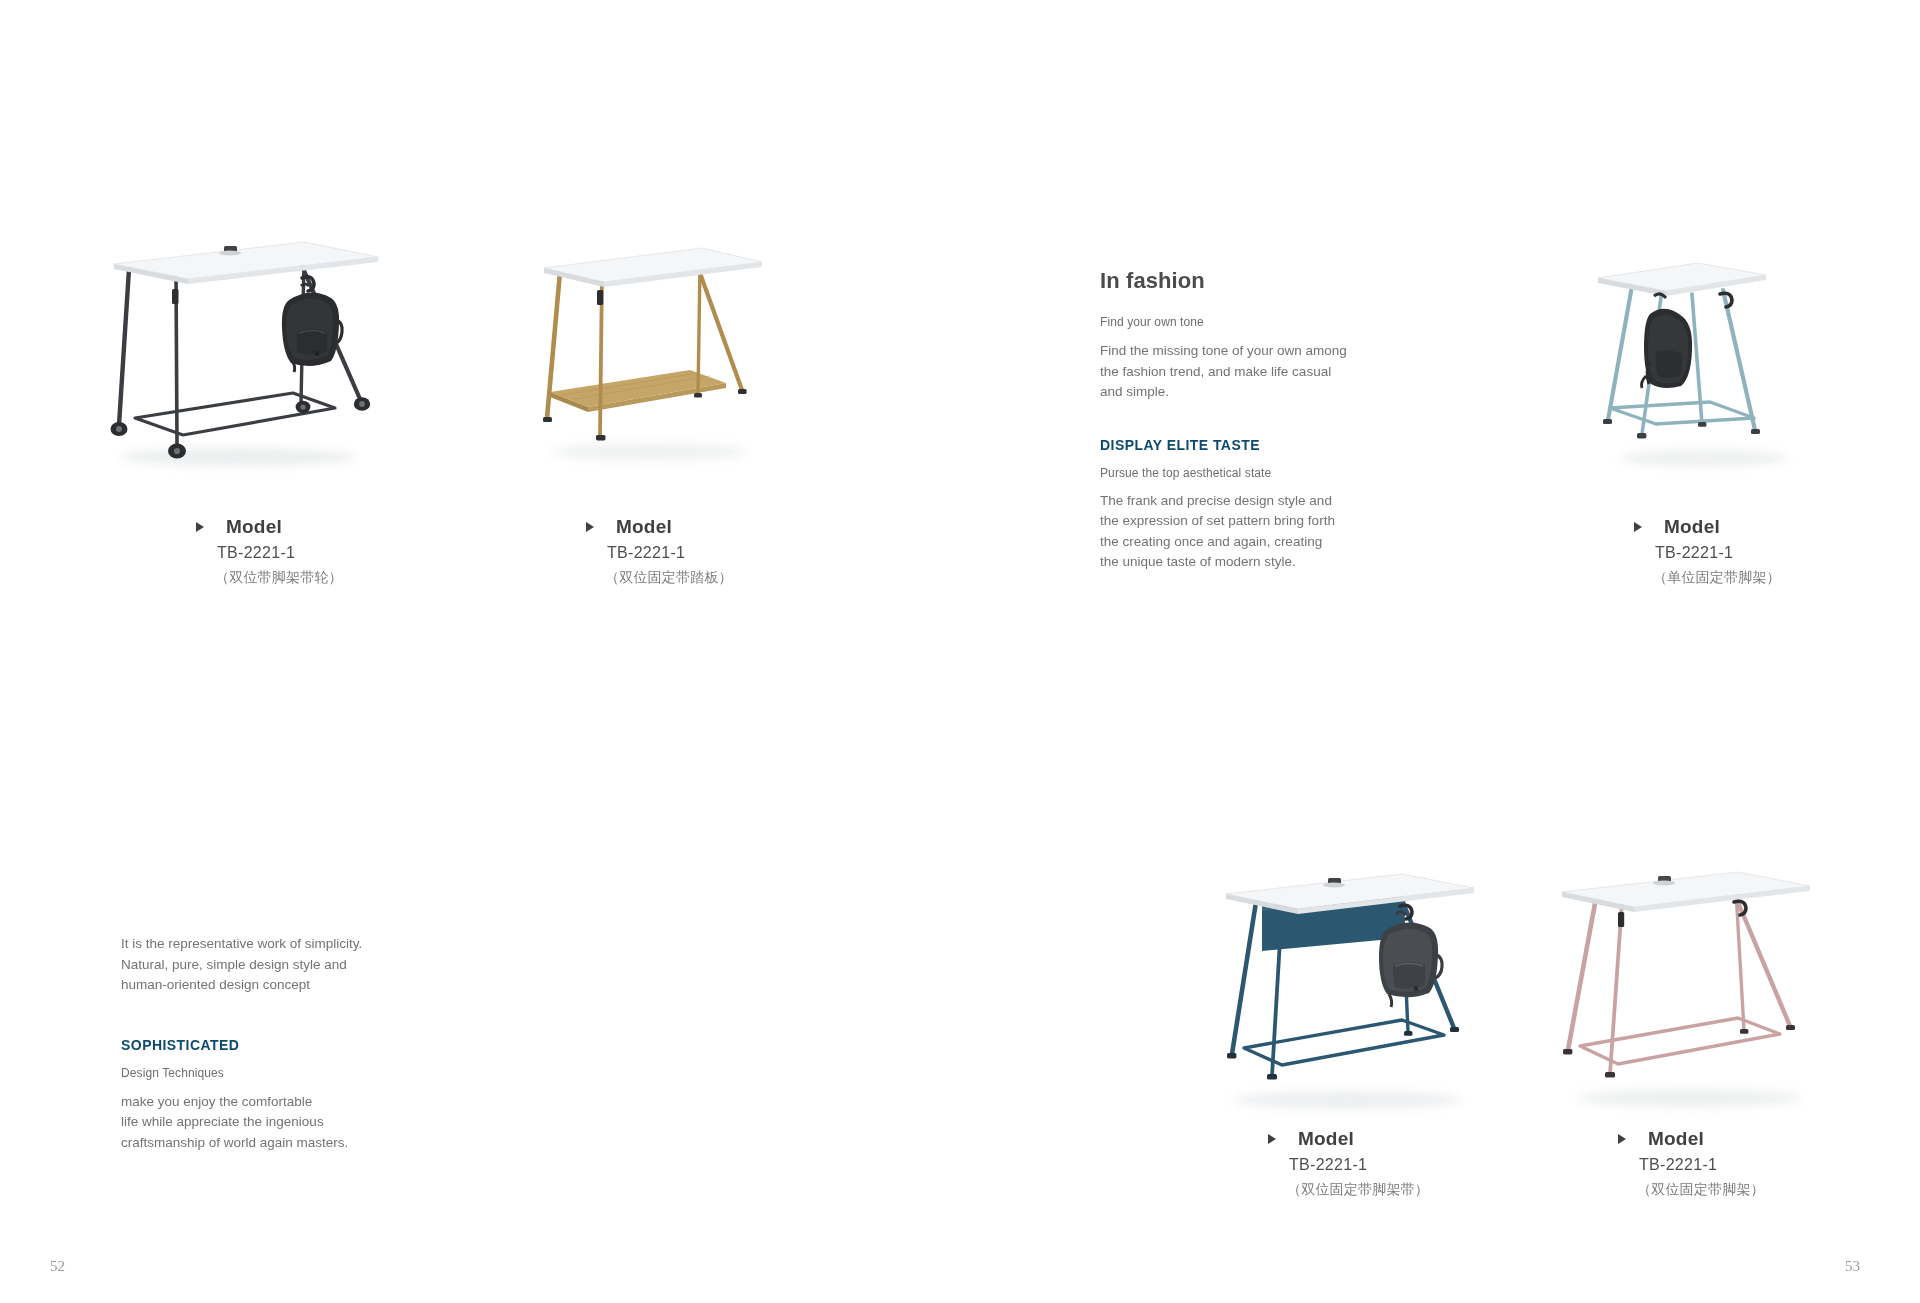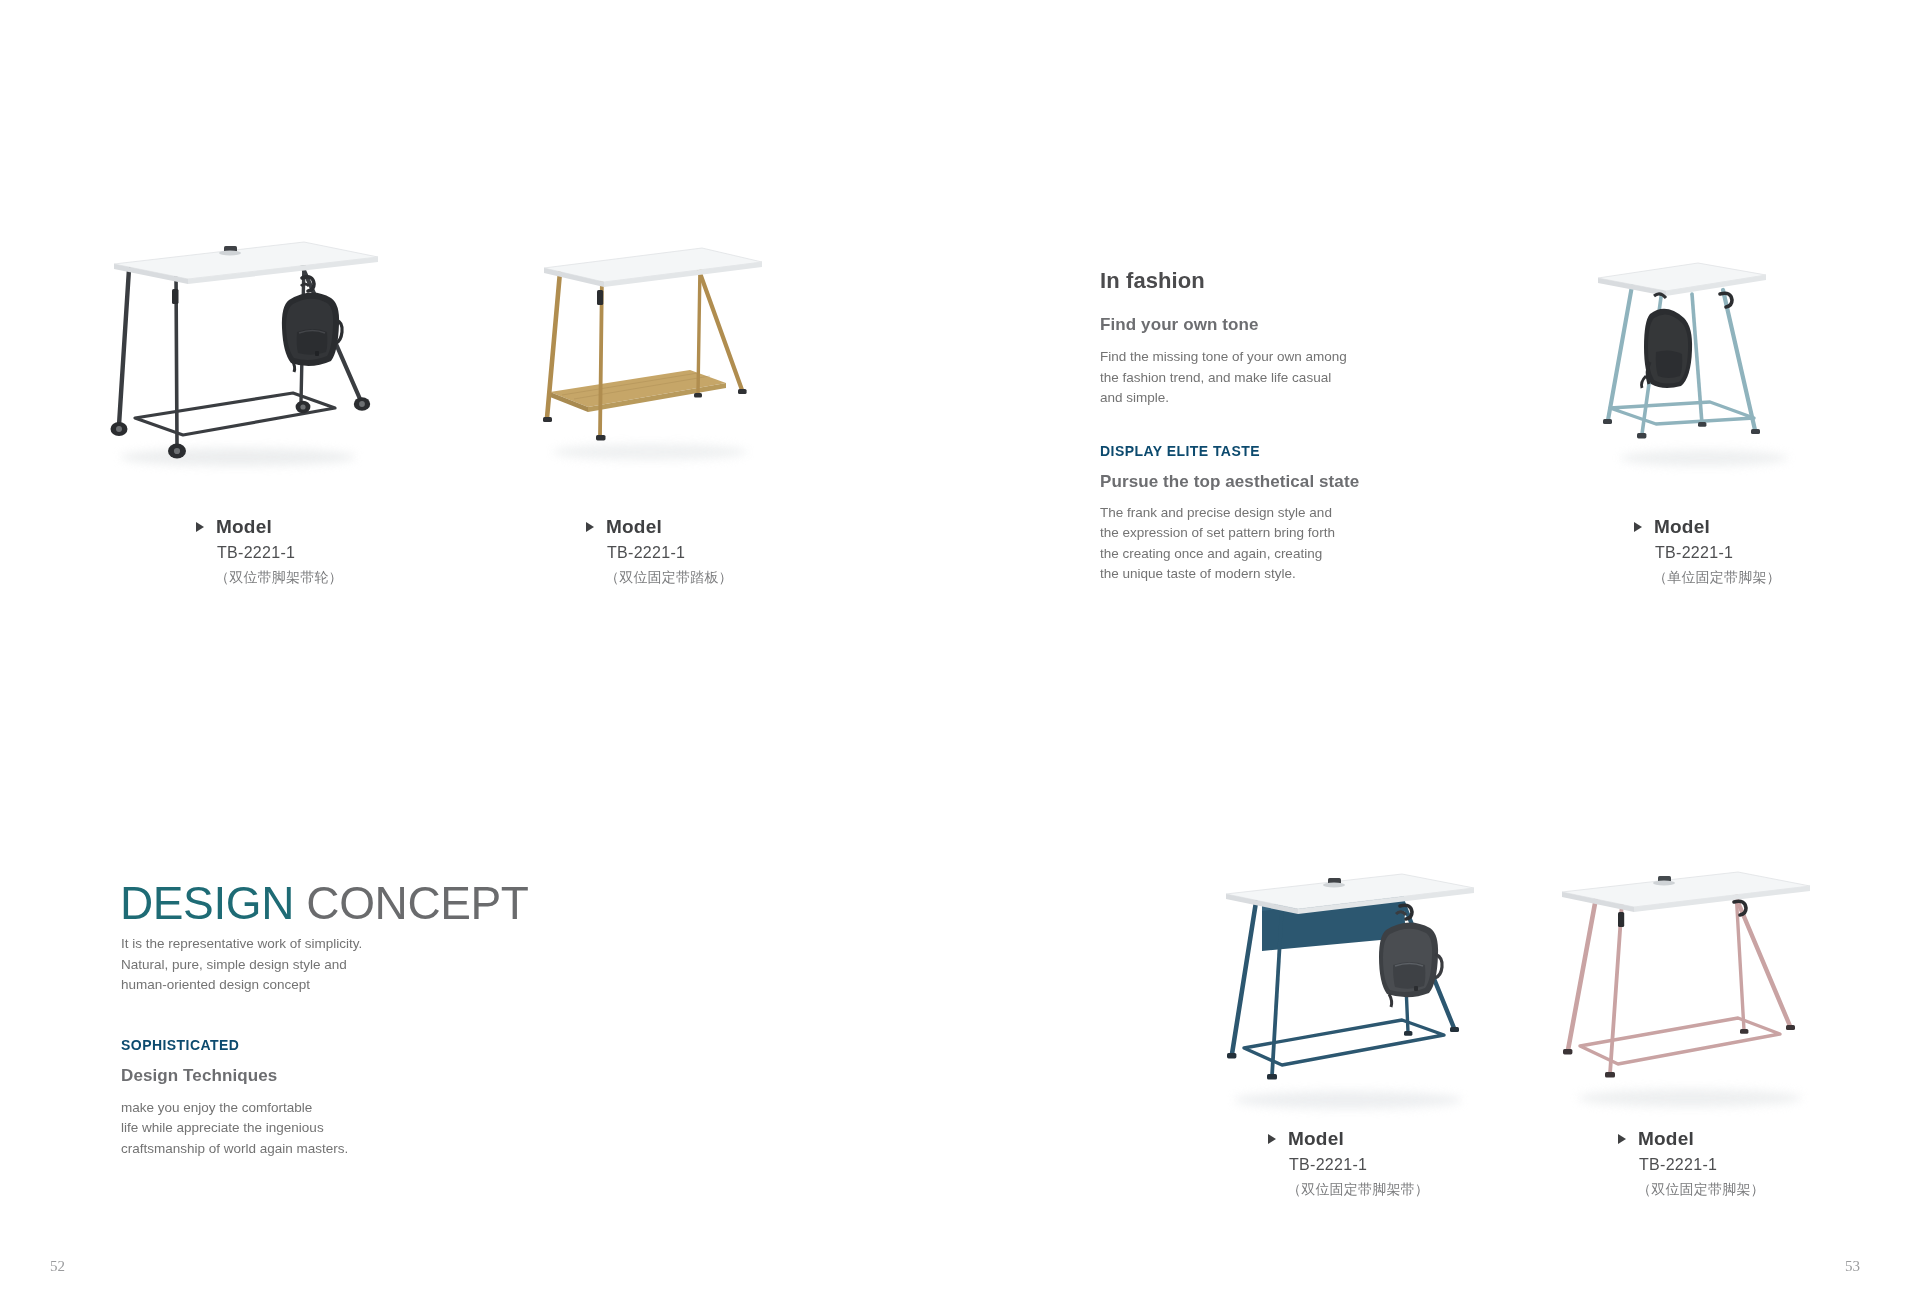--- a/index.html
+++ b/index.html
@@ -9,29 +9,29 @@
     font-family:"Liberation Sans", sans-serif;
     color:#58595b;
     position:relative;
     overflow:hidden;
   }
 
   .page { position:absolute; inset:0; background:#fff; }
 
   
   .h-section   { font-size:22px; font-weight:bold; color:#4b4b4d; letter-spacing:.1px; }
-  .h-sub       { font-size:17px; font-weight:bold; color:#6d6e71; letter-spacing:.1px; }
+  .h-sub       { font-size:12px; font-weight:normal; color:#6d6e71; letter-spacing:.1px; }
   .h-caps      { font-size:14px; font-weight:bold; color:#0c4a6e; letter-spacing:.45px; }
   .body-txt    { font-size:13.5px; line-height:20.5px; color:#737373; }
 
   
   .caption { position:absolute; }
   .caption .line1 {
     font-size:19px; font-weight:bold; color:#3f4042;
-    display:flex; align-items:center; gap:12px; letter-spacing:.2px;
+    display:flex; align-items:center; gap:22px; letter-spacing:.2px;
   }
   .caption .tri {
     width:0;height:0;
     border-left:8px solid #3f4042;
     border-top:5.5px solid transparent;
     border-bottom:5.5px solid transparent;
     display:inline-block;
   }
   .caption .line2 { font-size:16px; color:#4d4e50; margin:6px 0 0 21px; letter-spacing:.3px; }
   .caption .line3 { font-size:14px; color:#7b7c7e; margin:7px 0 0 19px; letter-spacing:.2px;
@@ -216,23 +216,20 @@
   </div>
   <div class="caption" style="left:1634px; top:516px;">
     <div class="line1">
       <span class="tri"></span>
       <span>Model</span>
     </div>
     <div class="line2">TB-2221-1</div>
     <div class="line3">（单位固定带脚架）</div>
   </div>
 
-  <div class="design-title" style="left:120px; top:876px;">
-    <span class="t1">DESIGN</span><span>&nbsp;</span><span class="t2">CONCEPT</span>
-  </div>
 
   <div style="position:absolute; left:121px; top:934px; width:300px;">
     <div class="body-txt">
       <div>It is the representative work of simplicity.</div>
       <div>Natural, pure, simple design style and</div>
       <div>human-oriented design concept</div>
     </div>
     <div class="h-caps" style="margin-top:41px;">SOPHISTICATED</div>
     <div class="h-sub" style="margin-top:13px;">Design Techniques</div>
     <div class="body-txt" style="margin-top:12px;">

